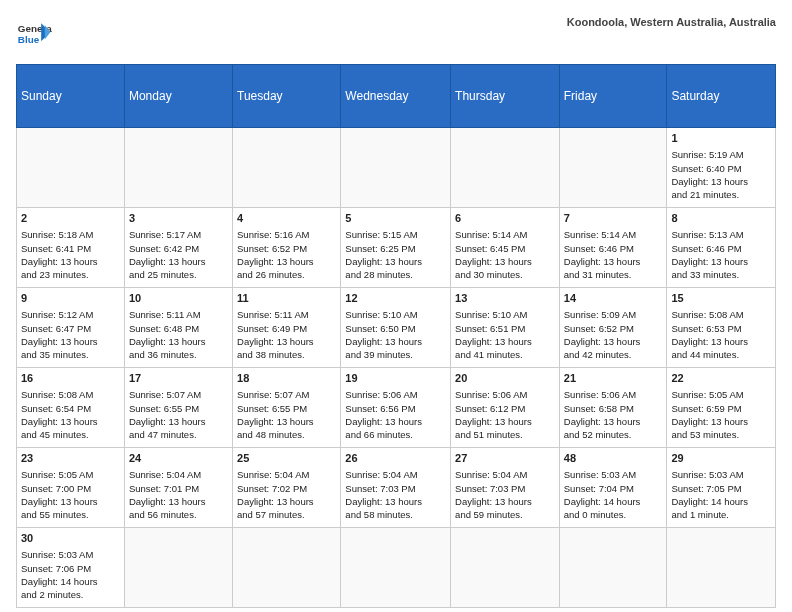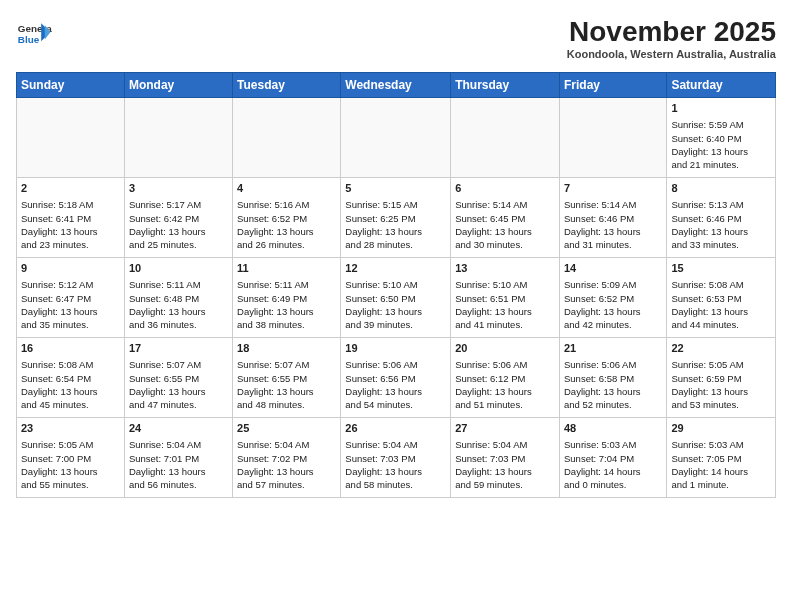--- a/index.html
+++ b/index.html
@@ -41,23 +41,23 @@
     table {
       width: 100%;
       border-collapse: collapse;
       border: 1px solid #ccc;
     }
     thead tr {
       background-color: #2a6bc4;
       color: #fff;
     }
     thead th {
-      padding: 5px 4px;
+      padding: 24px 4px;
       font-size: 12px;
-      font-weight: bold;
+      font-weight: normal;
       text-align: left;
       border: 1px solid #1a55a0;
     }
     tbody tr {
       border: 1px solid #ccc;
     }
     tbody td {
       width: 113px;
       height: 80px;
       vertical-align: top;
@@ -83,21 +83,20 @@
 <div class="header">
   <div class="logo">
     <svg class="logo-icon" viewBox="0 0 40 40">
       <text x="2" y="18" font-size="11" font-weight="bold" fill="#333">General</text>
       <text x="2" y="30" font-size="11" font-weight="bold" fill="#1a6fc4">Blue</text>
       <polygon points="28,8 38,18 28,28" fill="#1a6fc4"></polygon>
       <polygon points="32,10 38,18 32,26" fill="#4aa0e0"></polygon>
     </svg>
   </div>
   <div class="title-block">
-    <h1>November 2025</h1>
     <h2>Koondoola, Western Australia, Australia</h2>
   </div>
 </div>
 
 <table>
   <thead>
     <tr>
       <th>Sunday</th>
       <th>Monday</th>
       <th>Tuesday</th>
@@ -110,21 +109,21 @@
   <tbody id="calendar-body">
   <tr>
         <td class="empty-cell"></td>
         <td class="empty-cell"></td>
         <td class="empty-cell"></td>
         <td class="empty-cell"></td>
         <td class="empty-cell"></td>
         <td class="empty-cell"></td>
         <td>
           <span class="day-num">1</span>
-          <div>Sunrise: 5:59 AM</div>
+          <div>Sunrise: 5:19 AM</div>
           <div>Sunset: 6:40 PM</div>
           <div>Daylight: 13 hours</div>
           <div>and 21 minutes.</div>
         </td>
       </tr>
       <tr>
         <td>
           <span class="day-num">2</span>
           <div>Sunrise: 5:18 AM</div>
           <div>Sunset: 6:41 PM</div>
@@ -245,21 +244,21 @@
           <div>Sunrise: 5:07 AM</div>
           <div>Sunset: 6:55 PM</div>
           <div>Daylight: 13 hours</div>
           <div>and 48 minutes.</div>
         </td>
         <td>
           <span class="day-num">19</span>
           <div>Sunrise: 5:06 AM</div>
           <div>Sunset: 6:56 PM</div>
           <div>Daylight: 13 hours</div>
-          <div>and 54 minutes.</div>
+          <div>and 66 minutes.</div>
         </td>
         <td>
           <span class="day-num">20</span>
           <div>Sunrise: 5:06 AM</div>
           <div>Sunset: 6:12 PM</div>
           <div>Daylight: 13 hours</div>
           <div>and 51 minutes.</div>
         </td>
         <td>
           <span class="day-num">21</span>
@@ -320,14 +319,29 @@
           <div>and 0 minutes.</div>
         </td>
         <td>
           <span class="day-num">29</span>
           <div>Sunrise: 5:03 AM</div>
           <div>Sunset: 7:05 PM</div>
           <div>Daylight: 14 hours</div>
           <div>and 1 minute.</div>
         </td>
       </tr>
+      <tr>
+        <td>
+          <span class="day-num">30</span>
+          <div>Sunrise: 5:03 AM</div>
+          <div>Sunset: 7:06 PM</div>
+          <div>Daylight: 14 hours</div>
+          <div>and 2 minutes.</div>
+        </td>
+        <td class="empty-cell"></td>
+        <td class="empty-cell"></td>
+        <td class="empty-cell"></td>
+        <td class="empty-cell"></td>
+        <td class="empty-cell"></td>
+        <td class="empty-cell"></td>
+      </tr>
     </tbody>
 </table>
 
 </body></html>

